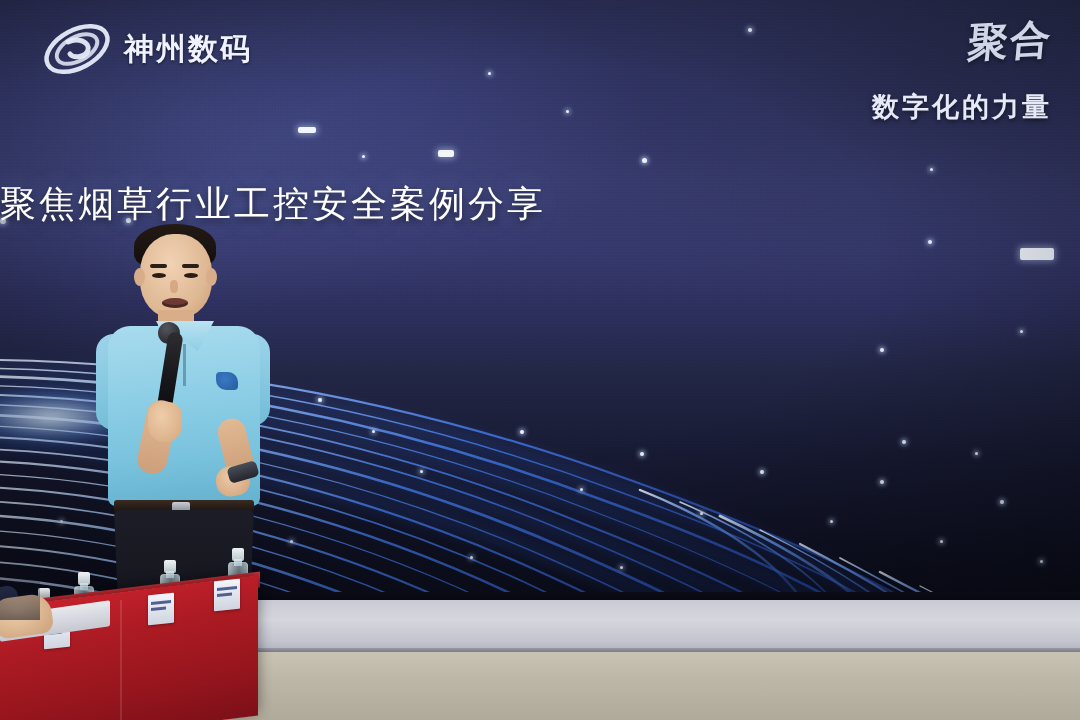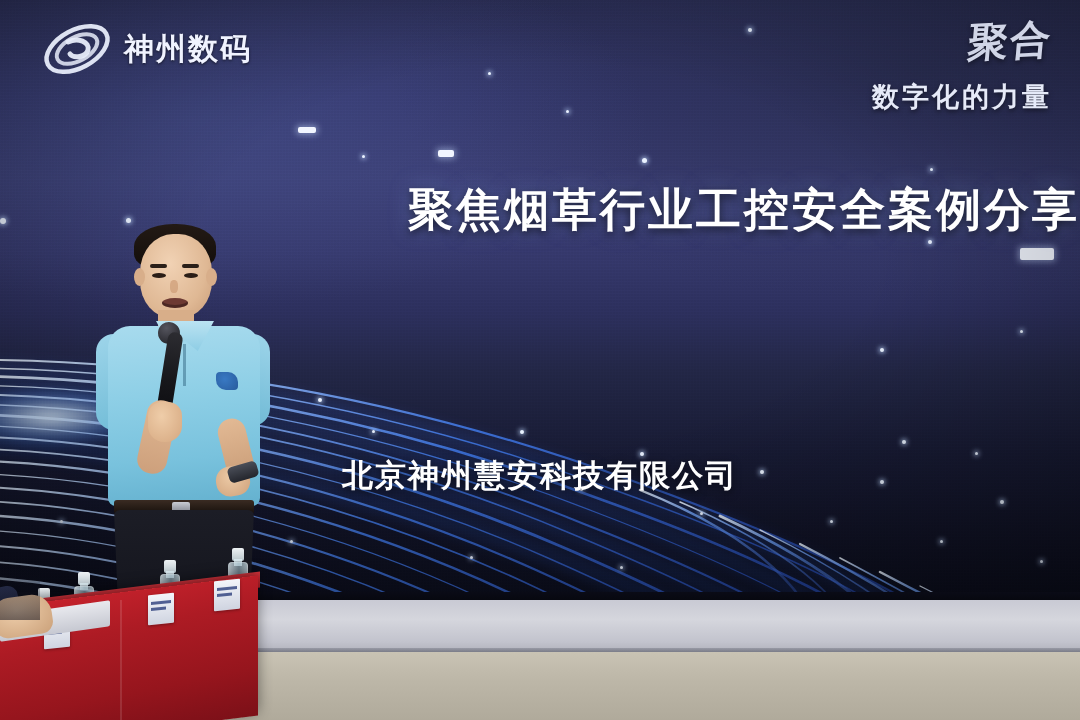--- a/index.html
+++ b/index.html
@@ -68,28 +68,28 @@
 
   .slogan{position:absolute;right:28px;top:16px;text-align:right;}
   .slogan-cn{
     font-size:40px;font-weight:700;color:#dfe4f5;letter-spacing:2px;
     font-family:"DejaVu Serif","Liberation Serif",serif;
     transform:skewX(-8deg) rotate(-3deg);
     text-shadow:0 2px 5px rgba(0,0,0,.55);
     opacity:.92;
   }
   .slogan-sub{
-    font-size:27px;font-weight:600;color:#e6eaf8;letter-spacing:3px;margin-top:8px;
+    font-size:27px;font-weight:600;color:#e6eaf8;letter-spacing:3px;margin-top:18px;
     font-family:"DejaVu Serif","Liberation Serif",serif;
     text-shadow:0 2px 5px rgba(0,0,0,.55);
   }
 
   .slide-title{
-    position:absolute;left:0;right:0;top:180px;text-align:right;
-    font-size:45px;font-weight:700;color:#ffffff;letter-spacing:3px;
+    position:absolute;left:0;right:0;top:180px;text-align:left;
+    font-size:36px;font-weight:400;color:#ffffff;letter-spacing:3px;
     text-shadow:0 3px 9px rgba(0,0,0,.65), 0 0 22px rgba(150,180,255,.35);
   }
   .slide-date{
     position:absolute;left:0;right:0;top:350px;text-align:center;
     font-size:29px;font-weight:700;color:#ffffff;letter-spacing:1px;
     text-shadow:0 2px 7px rgba(0,0,0,.6);
   }
   .slide-company{
     position:absolute;left:0;right:0;top:455px;text-align:center;
     font-size:31px;font-weight:700;color:#ffffff;letter-spacing:2px;
@@ -390,21 +390,20 @@
         <span class="brand-cn">神州数码</span>
       </span>
     </div>
 
     <div class="slogan">
       <div class="slogan-cn">聚合</div>
       <div class="slogan-sub">数字化的力量</div>
     </div>
 
     <div class="slide-title">聚焦烟草行业工控安全案例分享</div>
-    <div class="slide-company">北京神州慧安科技有限公司</div>
   </div>
 
   <div class="presenter">
     <div class="p-hair"></div>
     <div class="p-head"></div>
     <div class="p-ear-l"></div>
     <div class="p-ear-r"></div>
     <div class="p-brow-l"></div>
     <div class="p-brow-r"></div>
     <div class="p-eye-l"></div>

